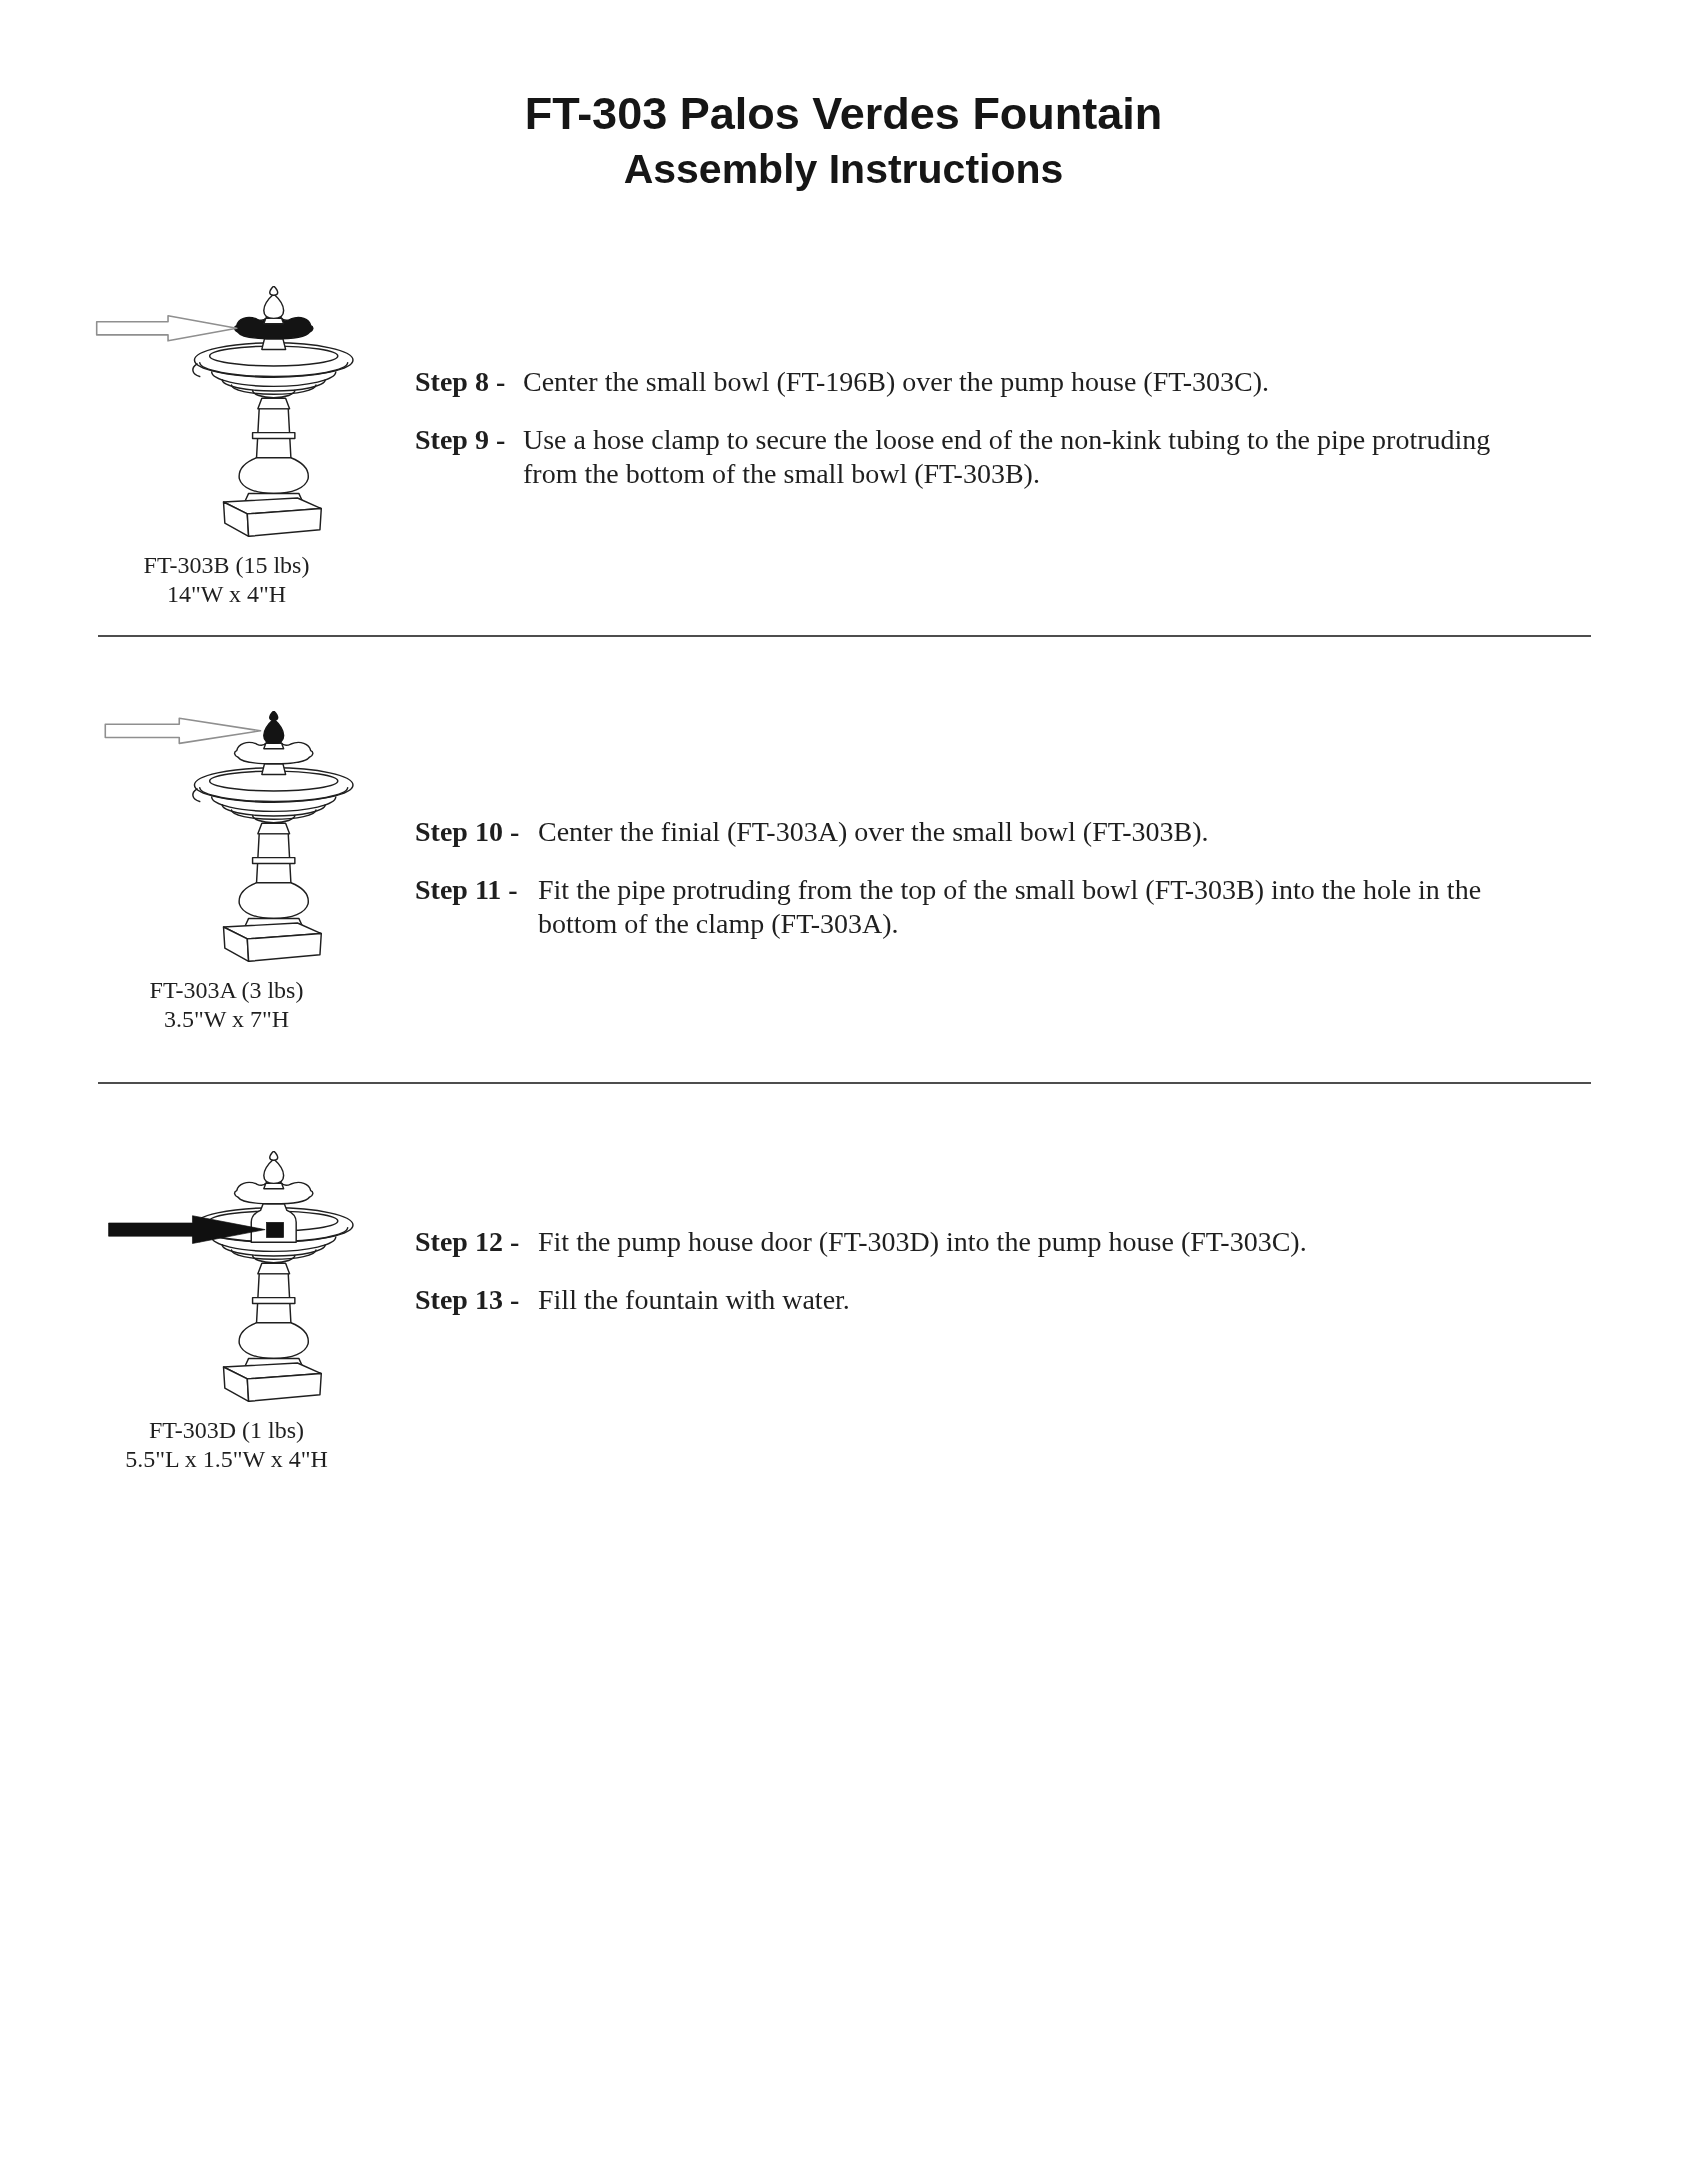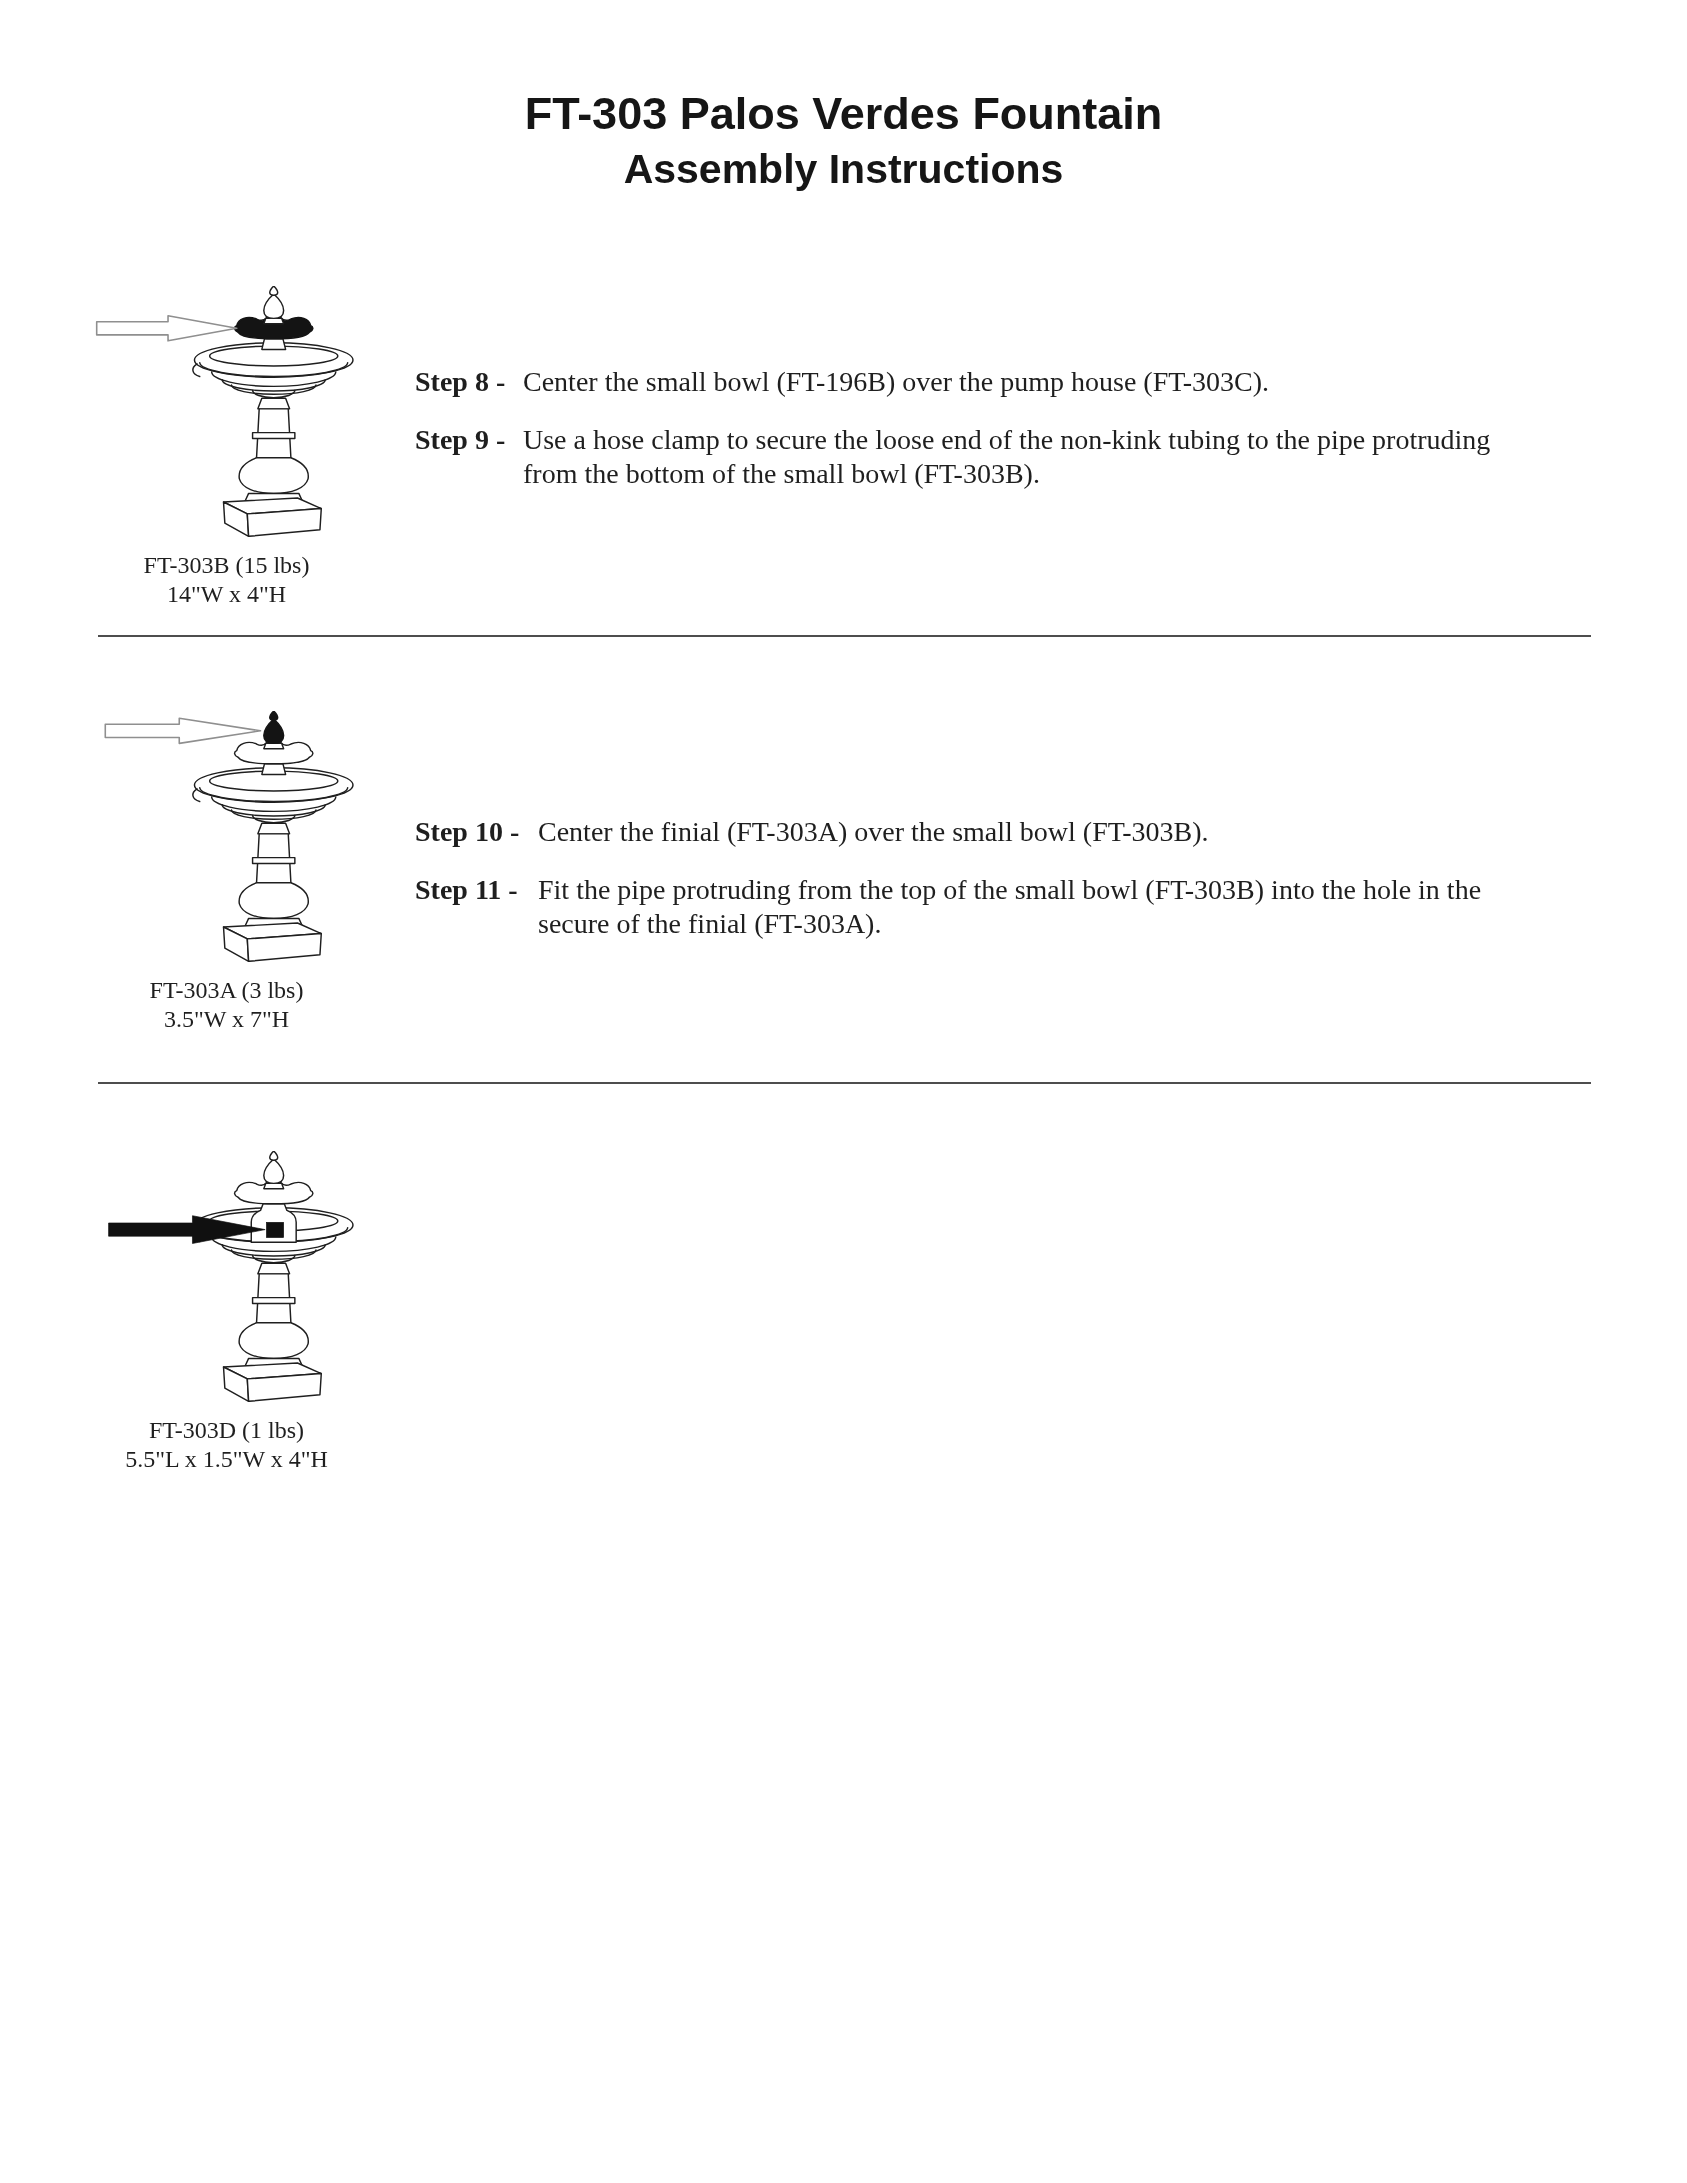--- a/index.html
+++ b/index.html
@@ -155,21 +155,21 @@
     <div class="step">
       <div class="step-label">Step 10 -</div>
       <div class="step-body">
         <div>Center the finial (FT-303A) over the small bowl (FT-303B).</div>
       </div>
     </div>
     <div class="step">
       <div class="step-label">Step 11 -</div>
       <div class="step-body">
         <div>Fit the pipe protruding from the top of the small bowl (FT-303B) into the hole in the</div>
-        <div>secure of the finial (FT-303A).</div>
+        <div>bottom of the clamp (FT-303A).</div>
       </div>
     </div>
   </div>
 
   <div class="divider" style="top:1082px;"></div>
 
   <div class="figure" style="top:1151px;">
     <svg width="271" height="251" viewBox="0 0 410 380">
       <g>
         <ellipse class="art" cx="278" cy="112" rx="120" ry="26"></ellipse>
@@ -204,15 +204,29 @@
       </g>
 
       <path class="solid-arrow" d="M28,109 L155,109 L155,98 L265,119 L155,140 L155,129 L28,129 Z"></path>
     </svg>
     <div class="fig-caption">
       <div>FT-303D (1 lbs)</div>
       <div>5.5"L x 1.5"W x 4"H</div>
     </div>
   </div>
 
+  <div class="steps sec3" style="top:1225px;">
+    <div class="step">
+      <div class="step-label">Step 12 -</div>
+      <div class="step-body">
+        <div>Fit the pump house door (FT-303D) into the pump house (FT-303C).</div>
+      </div>
+    </div>
+    <div class="step">
+      <div class="step-label">Step 13 -</div>
+      <div class="step-body">
+        <div>Fill the fountain with water.</div>
+      </div>
+    </div>
+  </div>
 
 </div>
 
 
 </body></html>

